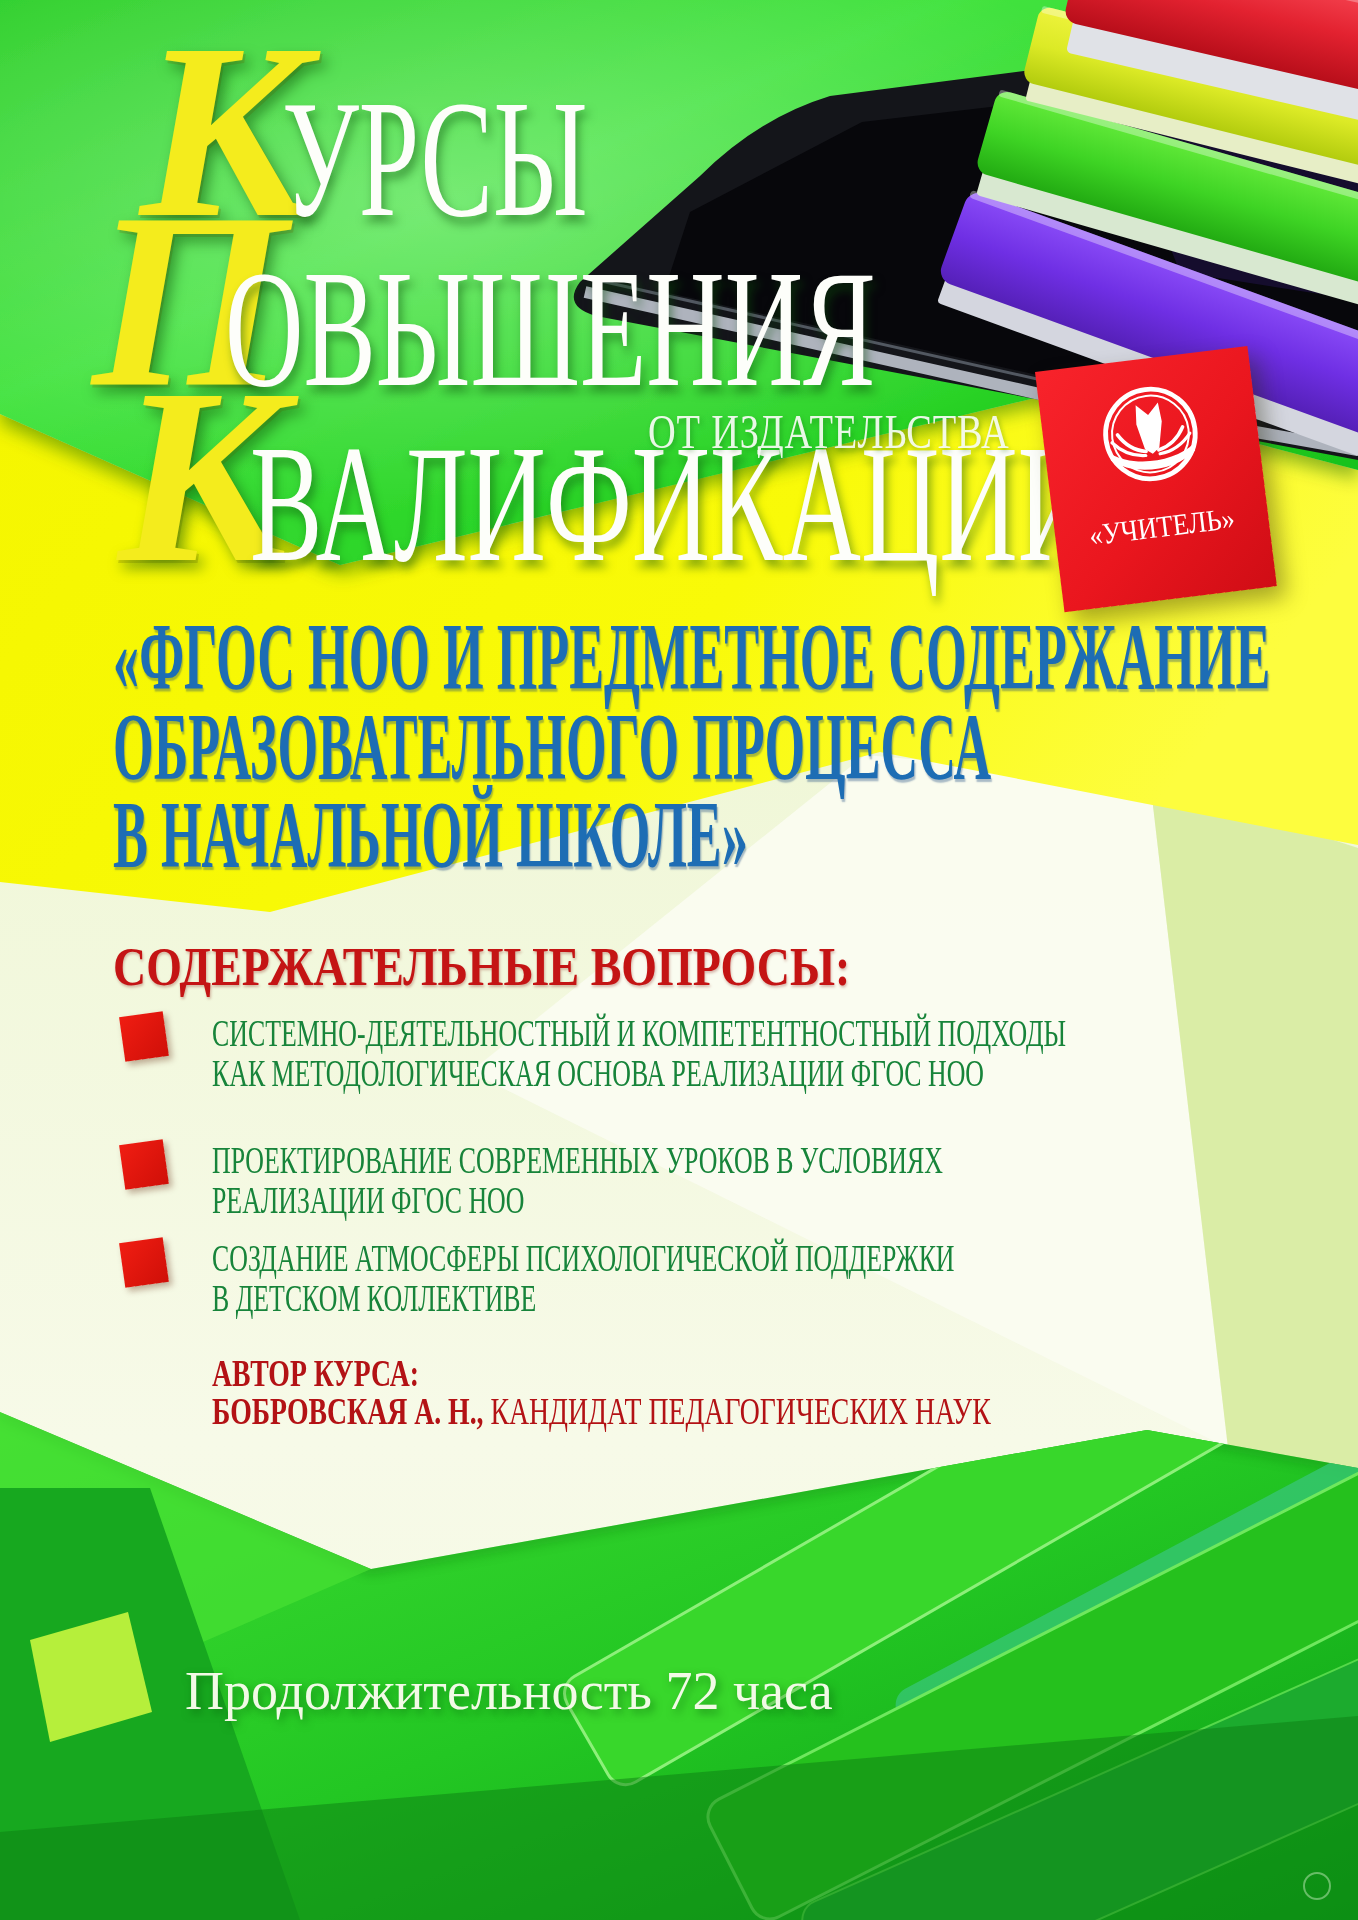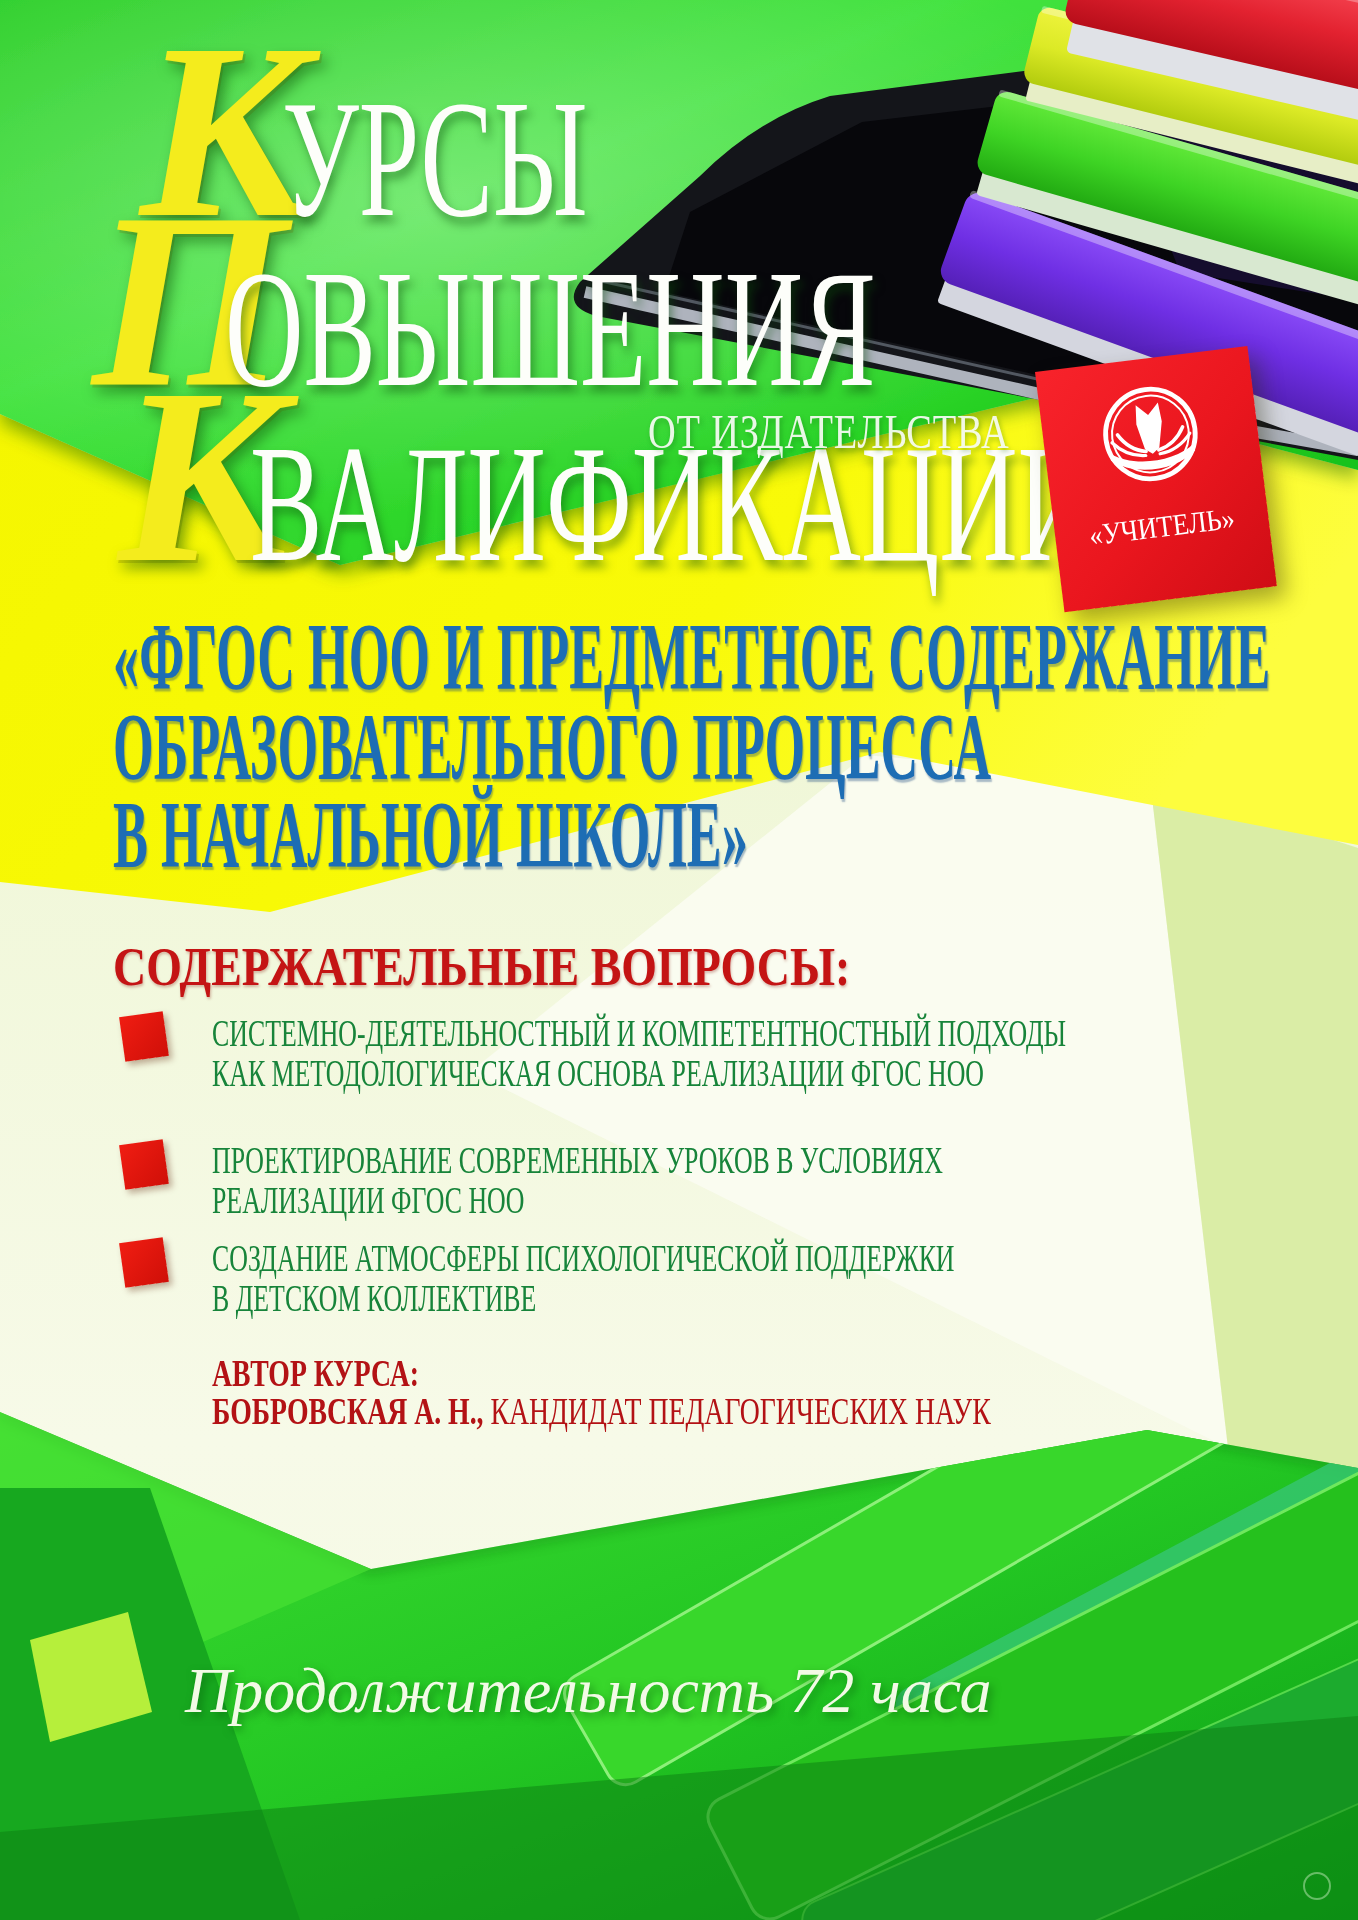--- a/index.html
+++ b/index.html
@@ -67,23 +67,22 @@
     transform:rotate(-8deg); box-shadow:3px 4px 6px rgba(90,30,5,.35);
   }
   .author-block {
     font-size:37px; line-height:38px; color:#b31215;
     transform:scaleX(.75); transform-origin:0 0;
   }
   .author-block .b { font-weight:bold; }
 
   
   .duration {
-    font-size:64px; line-height:82px; color:#f2fae6;
+    font-size:54px; line-height:82px; color:#f2fae6;
     text-shadow:3px 4px 8px rgba(5,90,10,.55);
-    font-style:italic;
   }
 </style>
 </head>
 <body>
 
 <div class="stage">
 
   <svg class="bg" viewBox="0 0 1358 1920">
     <defs>
       <linearGradient id="gTop" x1="0" y1="0" x2="1" y2="1">

